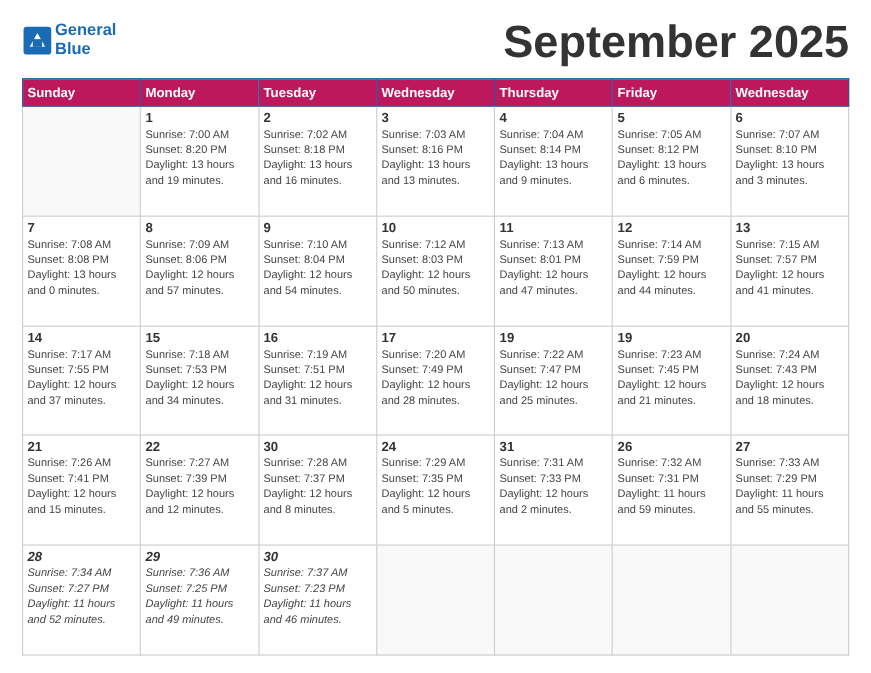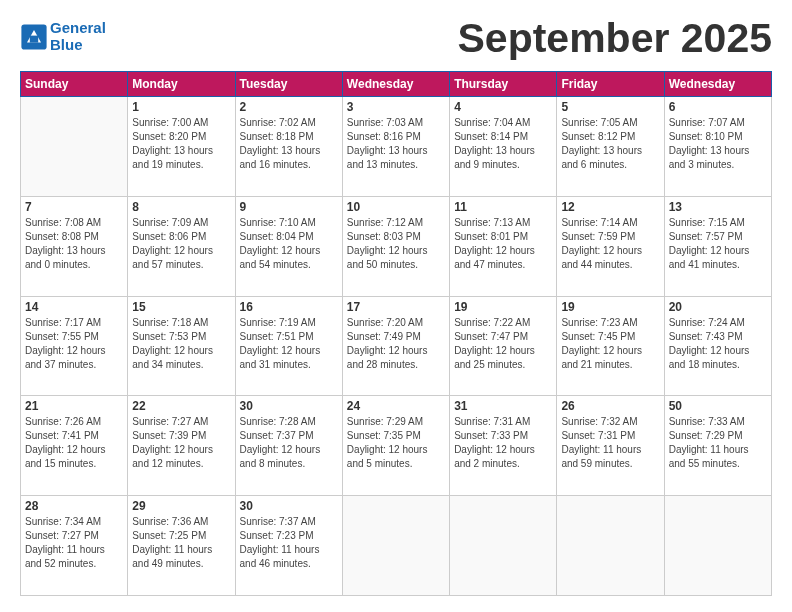--- a/index.html
+++ b/index.html
@@ -91,20 +91,21 @@
       display: block;
       margin-bottom: 2px;
     }
     .day-detail {
       font-size: 10px;
       color: #444;
       line-height: 1.4;
     }
     .last-row td {
       height: 60px;
+      font-style: italic;
     }
   </style>
 </head>
 <body>
 
 <div class="page">
   <div class="header">
     <div class="logo">
       <svg class="logo-icon" viewBox="0 0 40 40">
         <rect x="2" y="2" width="36" height="36" rx="4" fill="#1a6bb5"></rect>
@@ -240,21 +241,21 @@
           </td>
           <td>
             <span class="day-num">31</span>
             <div class="day-detail">Sunrise: 7:31 AM<br>Sunset: 7:33 PM<br>Daylight: 12 hours<br>and 2 minutes.</div>
           </td>
           <td>
             <span class="day-num">26</span>
             <div class="day-detail">Sunrise: 7:32 AM<br>Sunset: 7:31 PM<br>Daylight: 11 hours<br>and 59 minutes.</div>
           </td>
           <td>
-            <span class="day-num">50</span>
+            <span class="day-num">27</span>
             <div class="day-detail">Sunrise: 7:33 AM<br>Sunset: 7:29 PM<br>Daylight: 11 hours<br>and 55 minutes.</div>
           </td>
         </tr>
         <tr class="last-row">
           <td>
             <span class="day-num">28</span>
             <div class="day-detail">Sunrise: 7:34 AM<br>Sunset: 7:27 PM<br>Daylight: 11 hours<br>and 52 minutes.</div>
           </td>
           <td>
             <span class="day-num">29</span>

